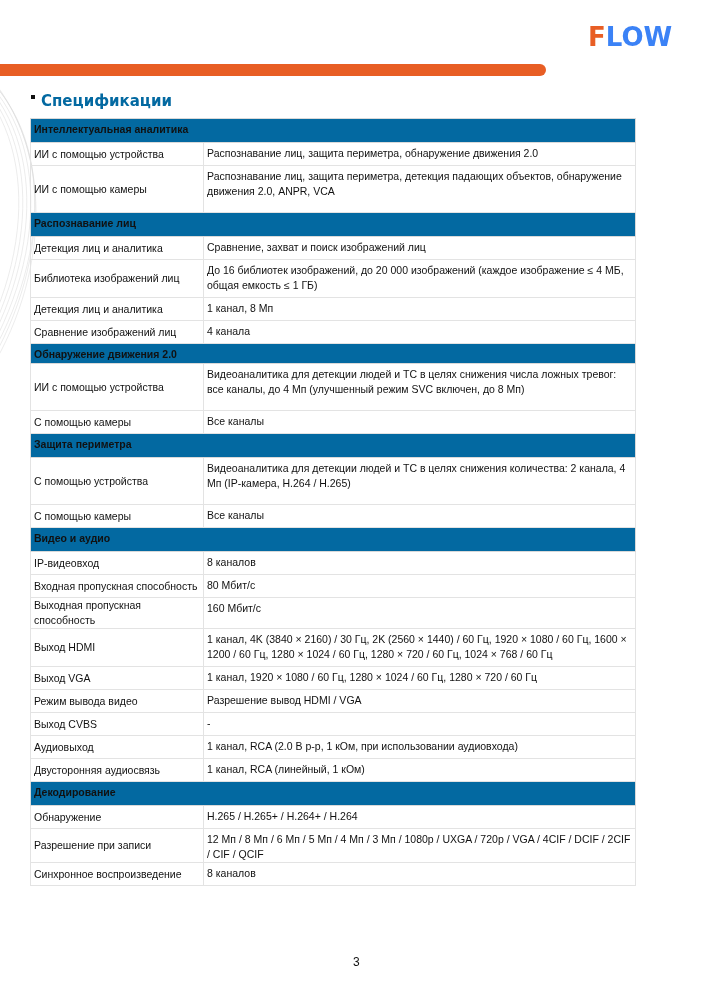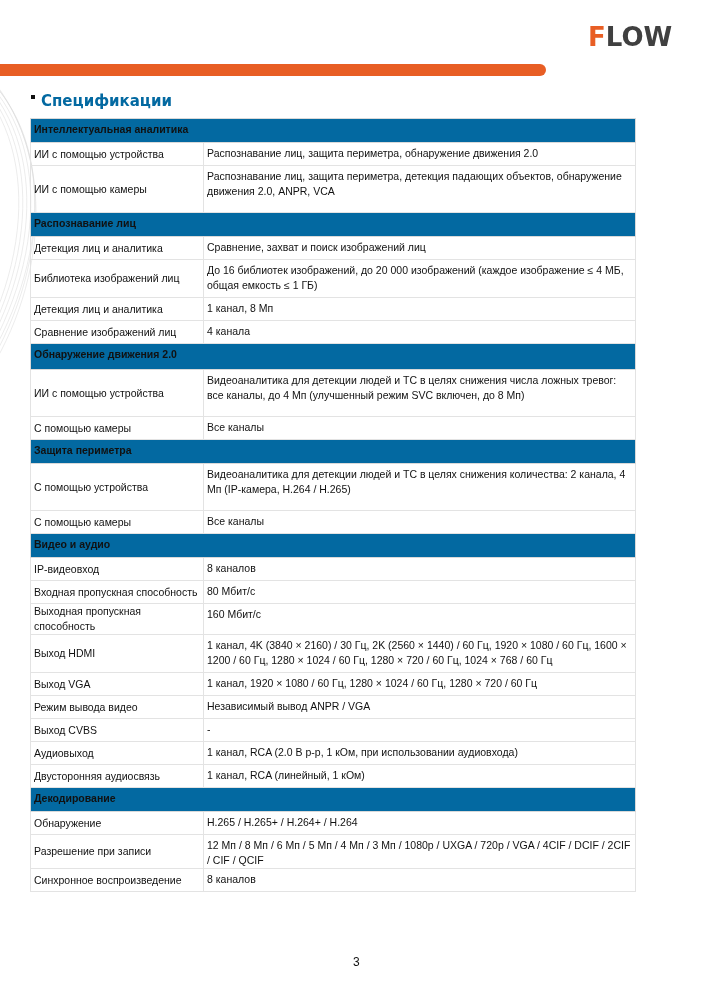--- a/index.html
+++ b/index.html
@@ -10,21 +10,21 @@
   .deco {
     position: absolute; left: -60px; top: 60px; width: 120px; height: 320px;
     pointer-events: none;
   }
   .logo {
     position: absolute; left: 588px; top: 22px; height: 30px;
     font-family: "DejaVu Sans", sans-serif; font-weight: bold; font-size: 26px;
     letter-spacing: 0px; line-height: 30px;
   }
   .logo .f { color: #E85E24; }
-  .logo .rest { color: #404040; }
+  .logo .rest { color: #3b82f6; }
   .orange-bar {
     position: absolute; left: 0; top: 64px; width: 546px; height: 12px;
     background: #E85E24; border-radius: 0 6px 6px 0;
   }
   .title {
     position: absolute; left: 31px; top: 92px; font-size: 15px; font-weight: bold;
     font-family: "DejaVu Sans", sans-serif; color: #0369a1;
   }
   .title .bullet { display: inline-block; width: 4px; height: 4px; background: #111; vertical-align: middle; margin-right: 6px; position: relative; top: -5px; }
   table.spec {
@@ -95,21 +95,21 @@
         <td class="value">До 16 библиотек изображений, до 20 000 изображений (каждое изображение ≤ 4 МБ, общая емкость ≤ 1 ГБ)</td>
       </tr>
       <tr style="height: 23px;">
         <td class="label">Детекция лиц и аналитика</td>
         <td class="value">1 канал, 8 Мп</td>
       </tr>
       <tr style="height: 23px;">
         <td class="label">Сравнение изображений лиц</td>
         <td class="value">4 канала</td>
       </tr>
-      <tr class="section" style="height: 26px; margin-top: 20px;">
+      <tr class="section" style="height: 20px; margin-top: 20px;">
         <td colspan="2">Обнаружение движения 2.0</td>
       </tr>
       <tr style="height: 47px;">
         <td class="label">ИИ с помощью устройства</td>
         <td class="value">Видеоаналитика для детекции людей и ТС в целях снижения числа ложных тревог: все каналы, до 4 Мп (улучшенный режим SVC включен, до 8 Мп)</td>
       </tr>
       <tr style="height: 23px;">
         <td class="label">С помощью камеры</td>
         <td class="value">Все каналы</td>
       </tr>
@@ -142,21 +142,21 @@
       <tr style="height: 38px;">
         <td class="label">Выход HDMI</td>
         <td class="value">1 канал, 4K (3840 × 2160) / 30 Гц, 2K (2560 × 1440) / 60 Гц, 1920 × 1080 / 60 Гц, 1600 × 1200 / 60 Гц, 1280 × 1024 / 60 Гц, 1280 × 720 / 60 Гц, 1024 × 768 / 60 Гц</td>
       </tr>
       <tr style="height: 23px;">
         <td class="label">Выход VGA</td>
         <td class="value">1 канал, 1920 × 1080 / 60 Гц, 1280 × 1024 / 60 Гц, 1280 × 720 / 60 Гц</td>
       </tr>
       <tr style="height: 23px;">
         <td class="label">Режим вывода видео</td>
-        <td class="value">Независимый вывод ANPR / VGA</td>
+        <td class="value">Разрешение вывод HDMI / VGA</td>
       </tr>
       <tr style="height: 23px;">
         <td class="label">Выход CVBS</td>
         <td class="value">-</td>
       </tr>
       <tr style="height: 23px;">
         <td class="label">Аудиовыход</td>
         <td class="value">1 канал, RCA (2.0 В р-р, 1 кОм, при использовании аудиовхода)</td>
       </tr>
       <tr style="height: 23px;">

